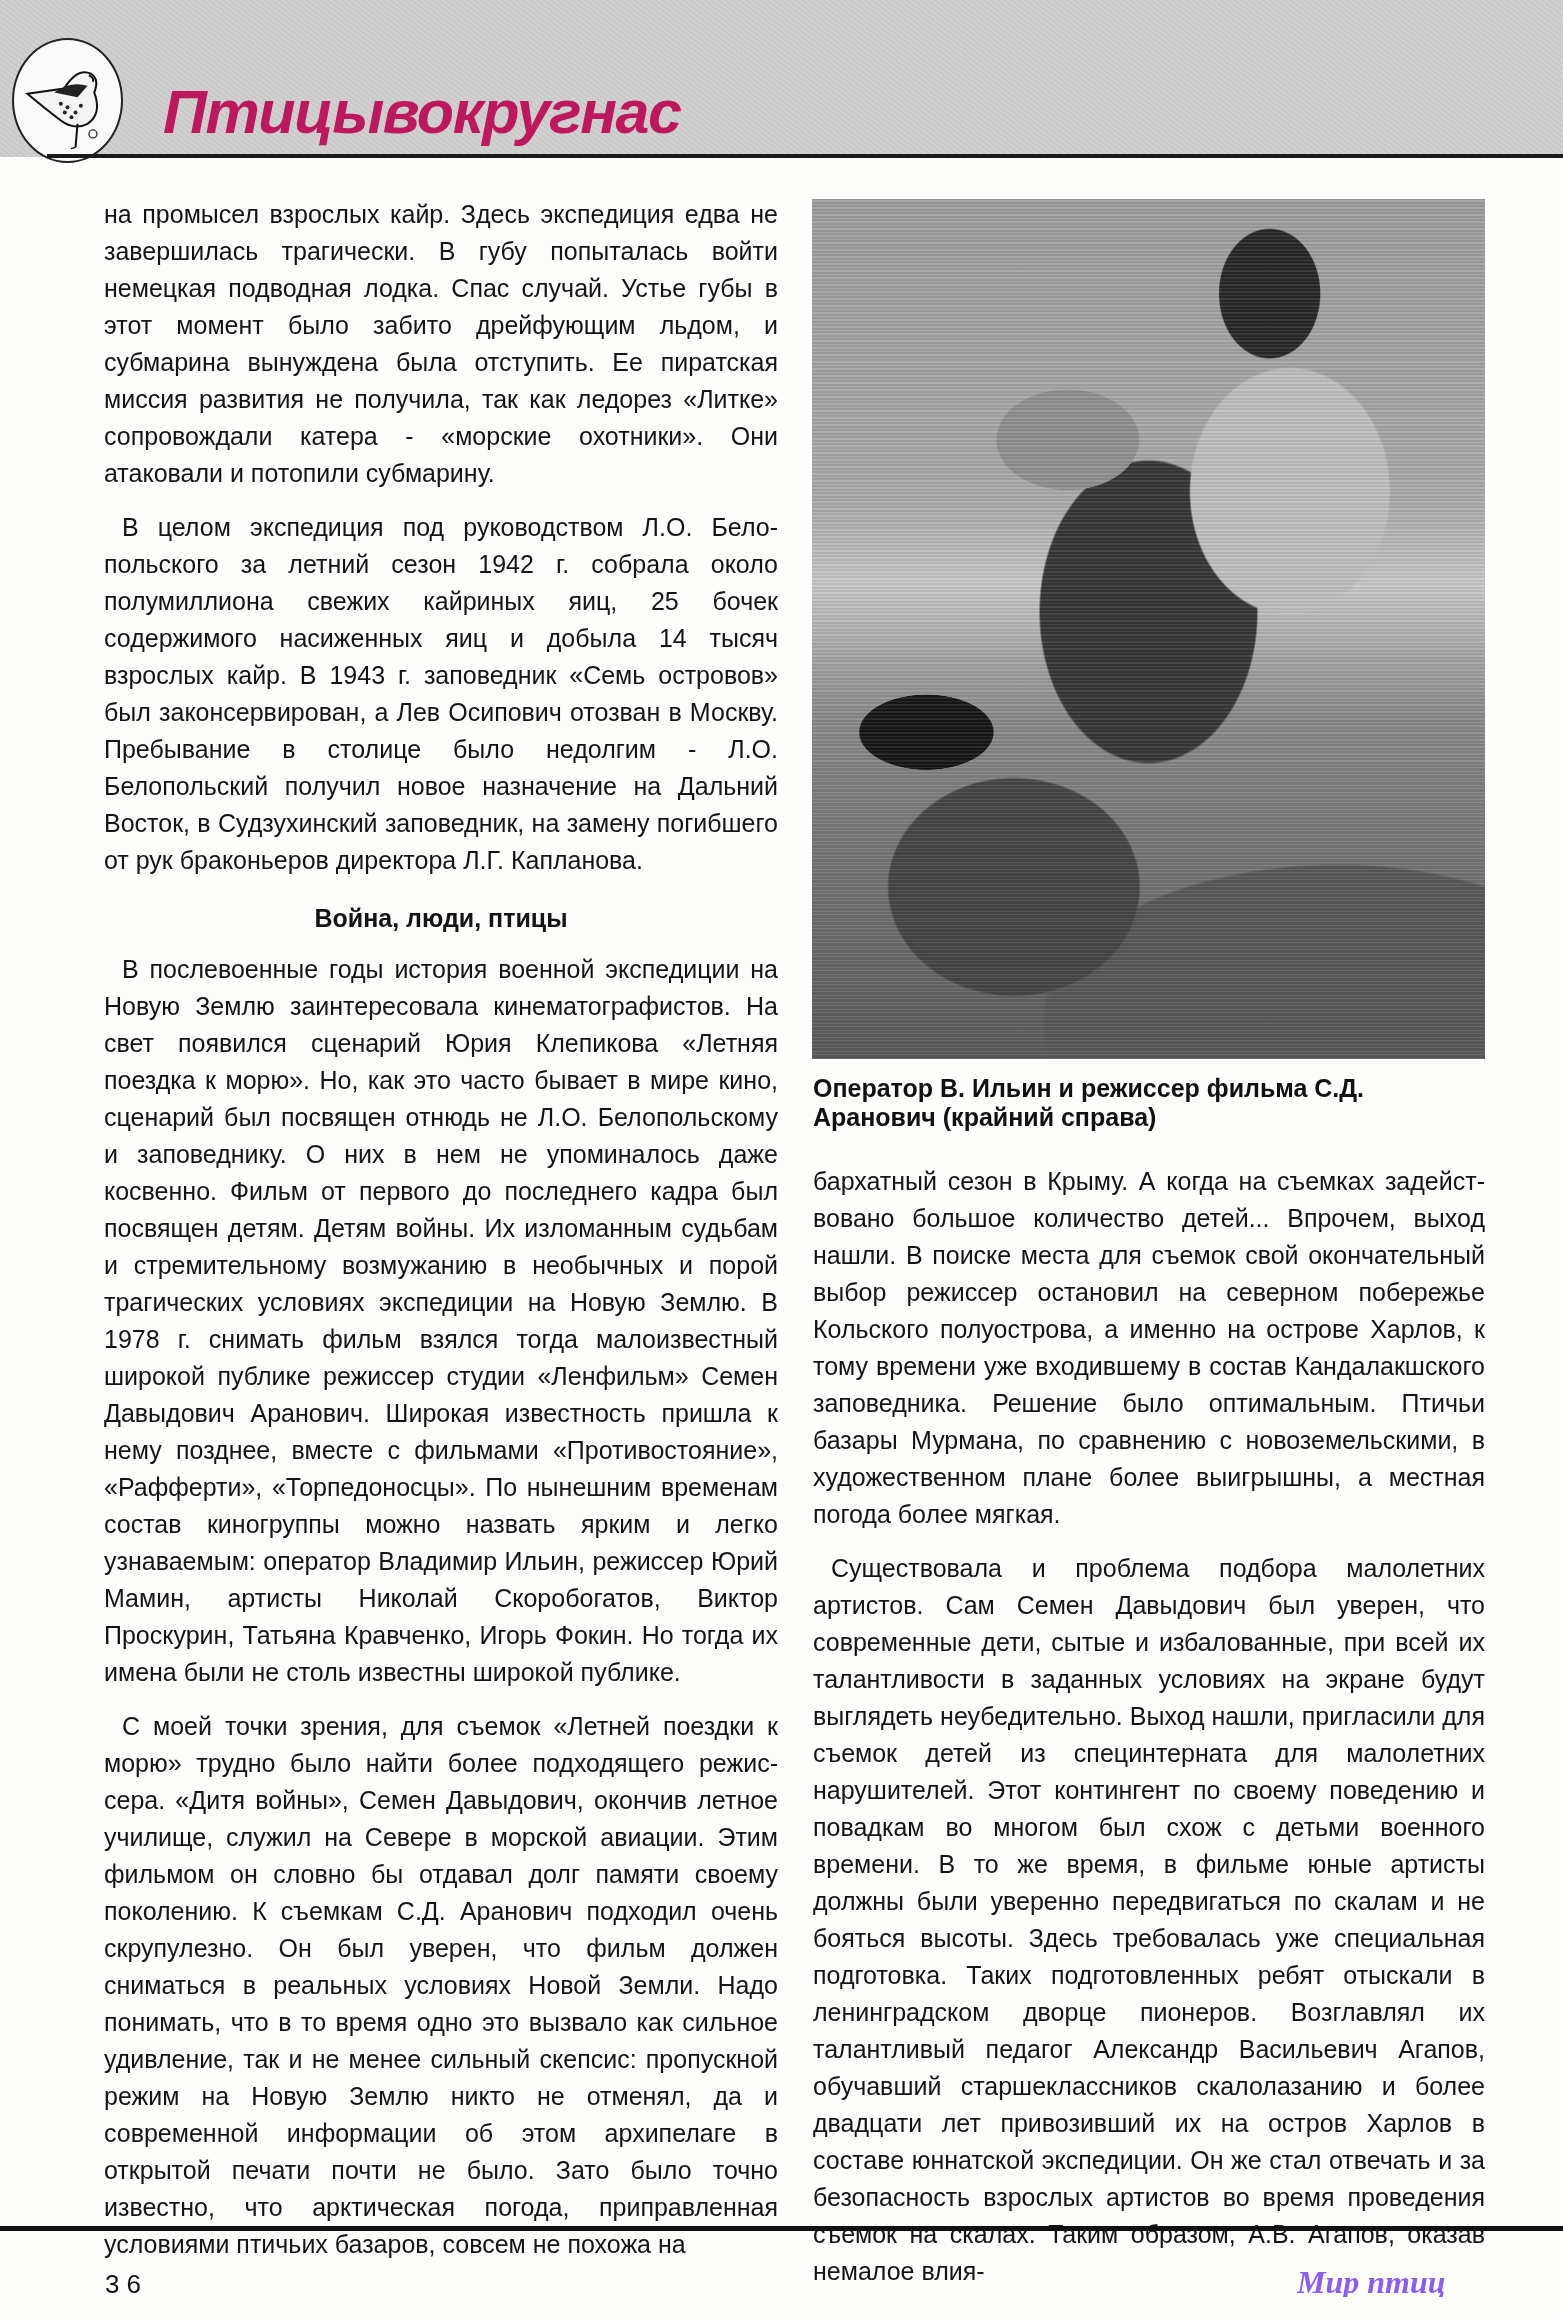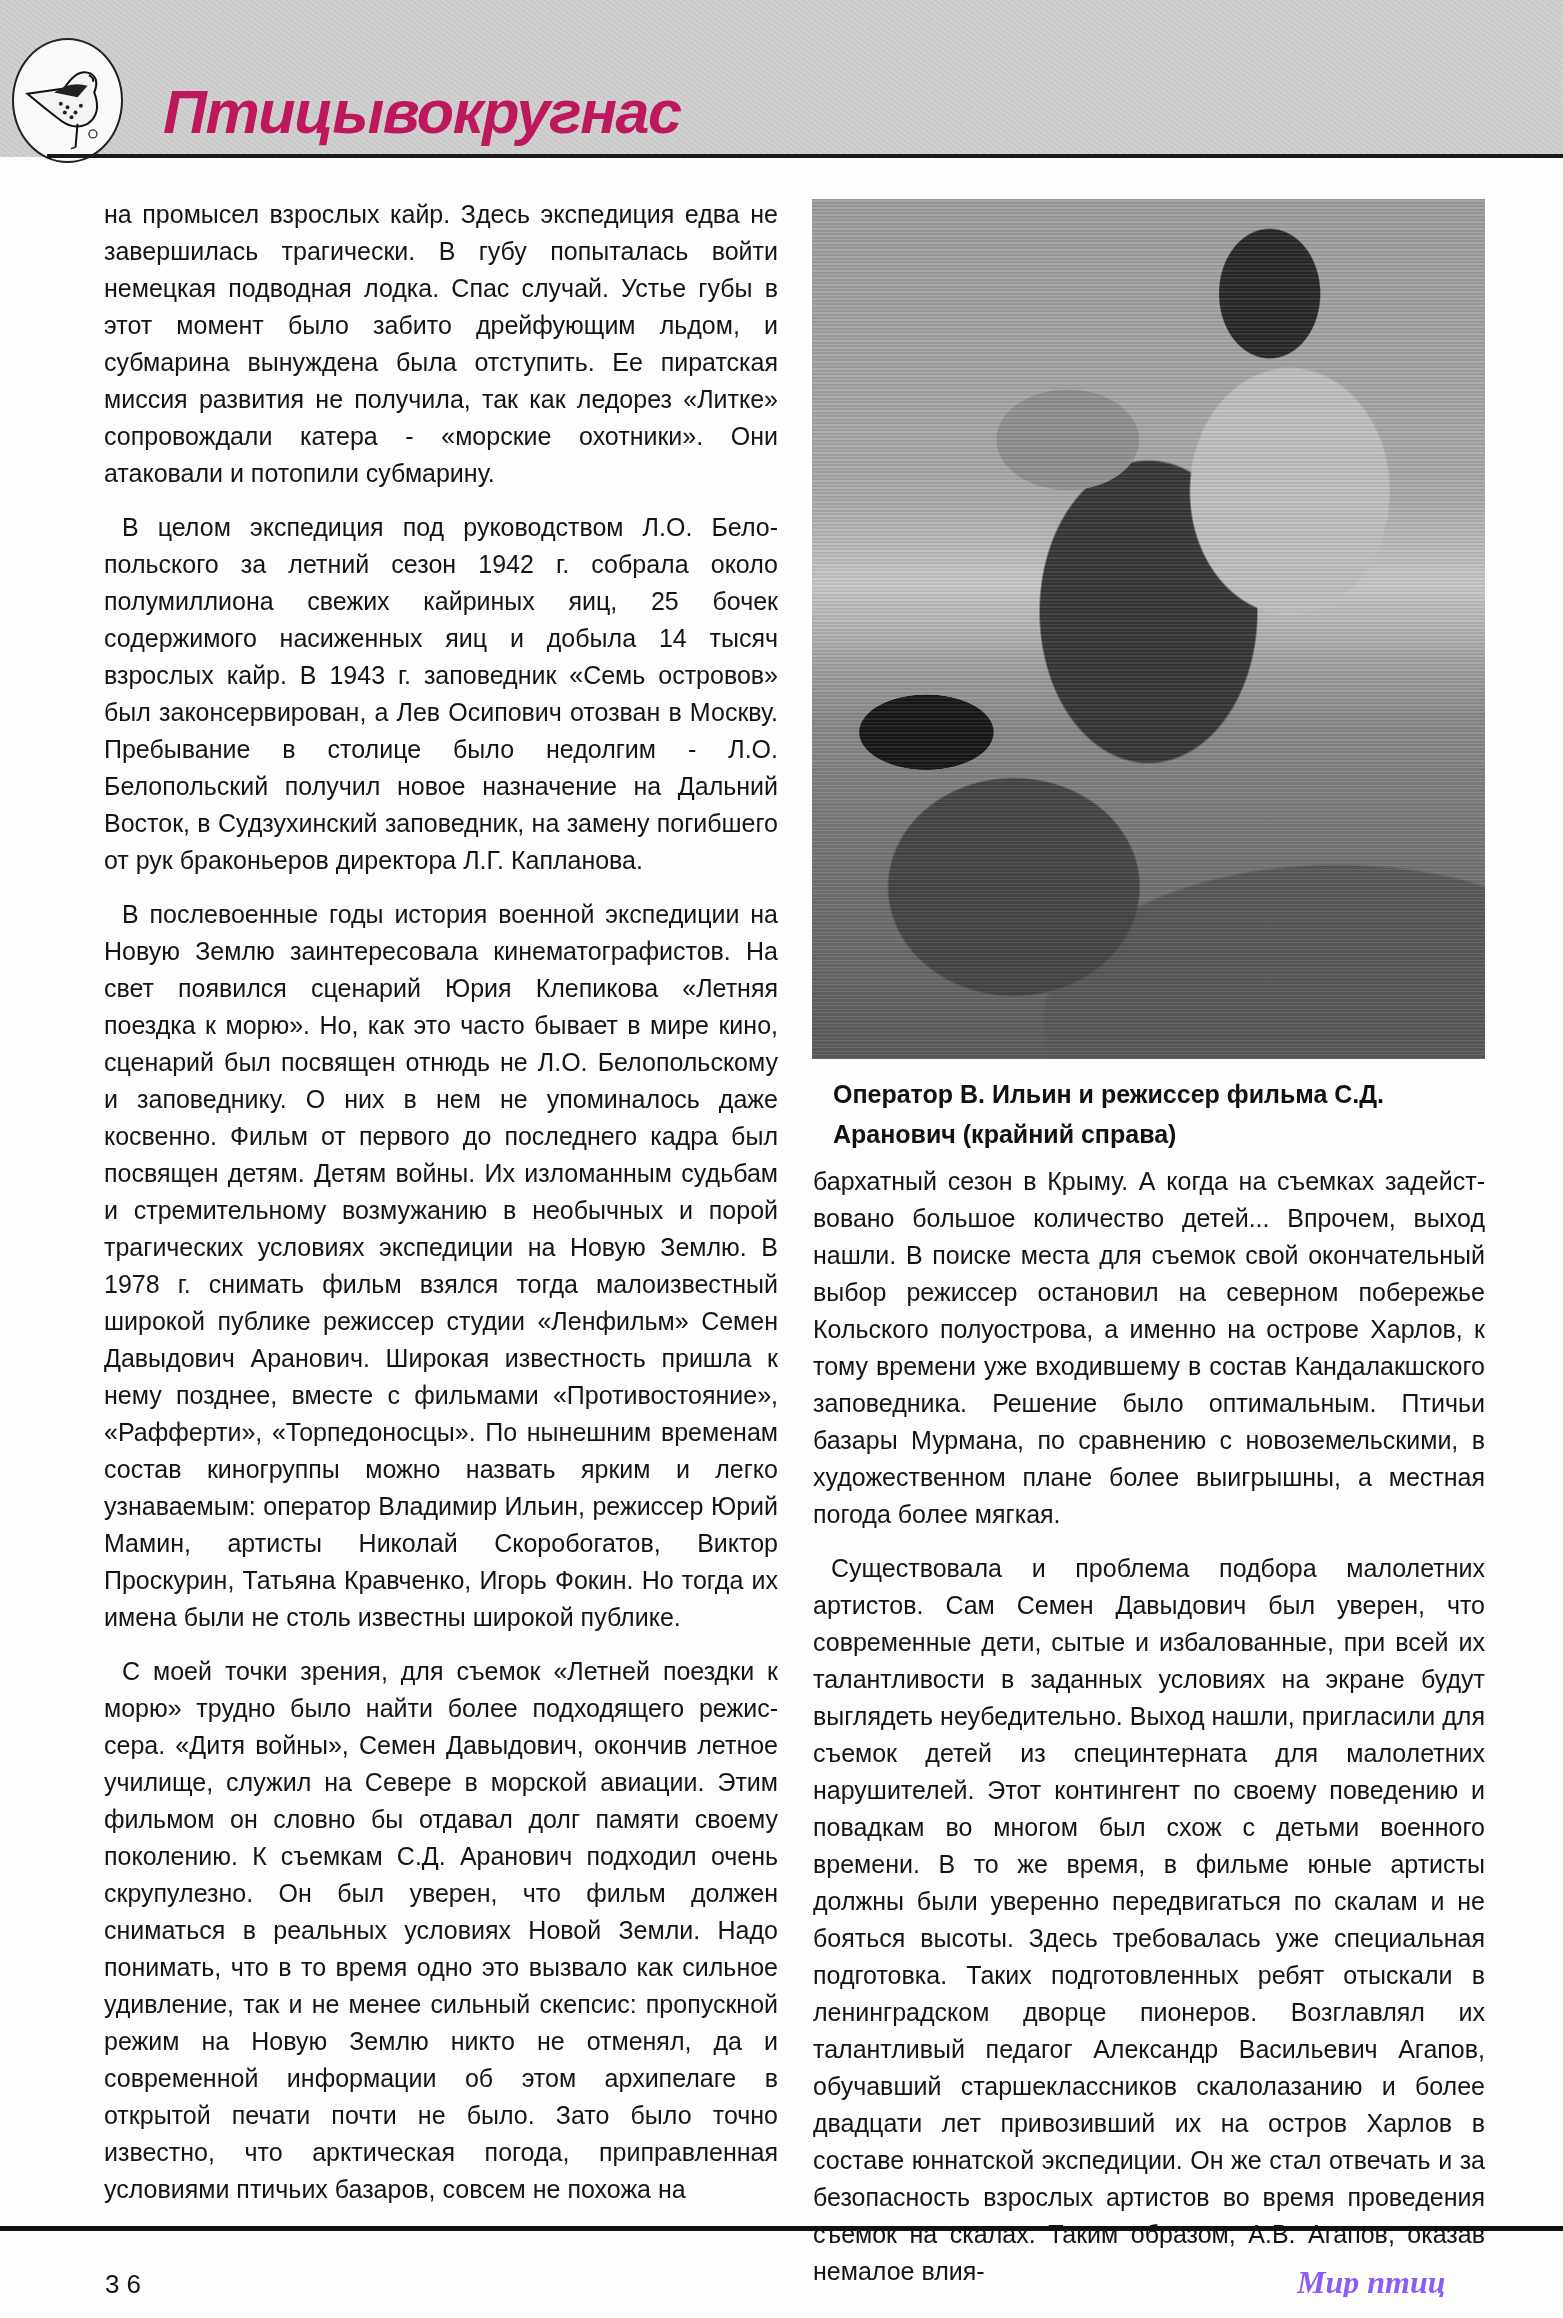--- a/index.html
+++ b/index.html
@@ -50,21 +50,21 @@
       radial-gradient(ellipse 486px 264px at 78% 96%, #5b5b5b 0 60%, transparent 61%),
       linear-gradient(180deg, #9c9c9c 0%, #a8a8a8 35%, #c4c4c4 45%, #8a8a8a 60%, #5e5e5e 100%);
     filter: contrast(1.05);
   }
   .photo::after {
     content: ""; position: absolute; inset: 0;
     background-image: repeating-linear-gradient(0deg, rgba(255,255,255,0.08) 0 1.4px, rgba(0,0,0,0.06) 1.4px 3.5px);
   }
   .caption {
     position: absolute; left: 813px; top: 1074px; width: 672px;
-    font-weight: bold; font-size: 25px; line-height: 40px; color: #111; margin-left: 20px;
+    font-weight: bold; font-size: 25px; line-height: 29px; color: #111;
   }
 
   .footer-rule {
     position: absolute; left: 0; top: 2226px; width: 1563px; height: 4.9px; background: #111;
   }
   .page-number {
     position: absolute; left: 105px; top: 2269px; font-size: 26px; letter-spacing: 7px; text-align: right;
   }
   .footer-logo {
     position: absolute; left: 1297px; top: 2255px; font-family: Liberation Serif, serif;
@@ -91,20 +91,21 @@
     <line x1="92" y1="160" x2="85" y2="162" stroke="#111" stroke-width="2"></line>
     <circle cx="118" cy="140" r="6" fill="none" stroke="#333" stroke-width="2"></circle>
   </svg>
 </div>
 <div class="section-title">Птицывокругнас</div>
 <div class="header-rule"></div>
 
 <div class="col col-left">
   <p>на промысел взрослых кайр. Здесь экспедиция едва не завершилась трагически. В губу попыталась войти немецкая подводная лодка. Спас случай. Устье губы в этот момент было забито дрейфующим льдом, и субмарина вынуждена была отступить. Ее пират­ская миссия развития не получила, так как ледорез «Литке» сопровождали катера - «морские охотники». Они атаковали и потопили субмарину.</p>
   <p class="indent">В целом экспедиция под руководством Л.О. Бело­польского за летний сезон 1942 г. собрала около полумиллиона свежих кайриных яиц, 25 бочек содержимого насиженных яиц и добыла 14 тысяч взрослых кайр. В 1943 г. заповедник «Семь остро­вов» был законсервирован, а Лев Осипович отозван в Москву. Пребывание в столице было недолгим - Л.О. Белопольский получил новое назначение на Дальний Восток, в Судзухинский заповедник, на замену погибшего от рук браконьеров директора Л.Г. Капланова.</p>
+  <div class="subheading">Война, люди, птицы</div>
   <p class="indent">В послевоенные годы история военной экспедиции на Новую Землю заинтересовала кинематографи­стов. На свет появился сценарий Юрия Клепикова «Летняя поездка к морю». Но, как это часто быва­ет в мире кино, сценарий был посвящен отнюдь не Л.О. Белопольскому и заповеднику. О них в нем не упоминалось даже косвенно. Фильм от первого до последнего кадра был посвящен детям. Детям войны. Их изломанным судьбам и стремительному возмужанию в необычных и порой трагических усло­виях экспедиции на Новую Землю. В 1978 г. снимать фильм взялся тогда малоизвестный широкой публи­ке режиссер студии «Ленфильм» Семен Давыдович Аранович. Широкая известность пришла к нему позднее, вместе с фильмами «Противостояние», «Рафферти», «Торпедоносцы». По нынешним време­нам состав киногруппы можно назвать ярким и легко узнаваемым: оператор Владимир Ильин, режиссер Юрий Мамин, артисты Николай Скоробогатов, Виктор Проскурин, Татьяна Кравченко, Игорь Фокин. Но тогда их имена были не столь известны широкой публике.</p>
   <p class="indent">С моей точки зрения, для съемок «Летней поездки к морю» трудно было найти более подходящего режис­сера. «Дитя войны», Семен Давыдович, окончив лет­ное училище, служил на Севере в морской авиации. Этим фильмом он словно бы отдавал долг памяти своему поколению. К съемкам С.Д. Аранович под­ходил очень скрупулезно. Он был уверен, что фильм должен сниматься в реальных условиях Новой Земли. Надо понимать, что в то время одно это вызвало как сильное удивление, так и не менее сильный скепсис: пропускной режим на Новую Землю никто не отме­нял, да и современной информации об этом архи­пелаге в открытой печати почти не было. Зато было точно известно, что арктическая погода, приправлен­ная условиями птичьих базаров, совсем не похожа на</p>
 </div>
 
 <div class="photo" title="Black-and-white photo: two men in fur hats on coastal rocks by the sea, one filming with a movie camera"></div>
 <div class="caption">Оператор В. Ильин и режиссер фильма С.Д. Аранович (крайний справа)</div>
 
 <div class="col col-right">
   <p>бархатный сезон в Крыму. А когда на съемках задейст­вовано большое количество детей... Впрочем, выход нашли. В поиске места для съемок свой окончатель­ный выбор режиссер остановил на северном побе­режье Кольского полуострова, а именно на острове Харлов, к тому времени уже входившему в состав Кандалакшского заповедника. Решение было опти­мальным. Птичьи базары Мурмана, по сравнению с новоземельскими, в художественном плане более выигрышны, а местная погода более мягкая.</p>
   <p class="indent">Существовала и проблема подбора малолетних артистов. Сам Семен Давыдович был уверен, что современные дети, сытые и избалованные, при всей их талантливости в заданных условиях на экране будут выглядеть неубедительно. Выход нашли, при­гласили для съемок детей из специнтерната для малолетних нарушителей. Этот контингент по сво­ему поведению и повадкам во многом был схож с детьми военного времени. В то же время, в фильме юные артисты должны были уверенно передвигаться по скалам и не бояться высоты. Здесь требовалась уже специальная подготовка. Таких подготовленных ребят отыскали в ленинградском дворце пионе­ров. Возглавлял их талантливый педагог Александр Васильевич Агапов, обучавший старшеклассников скалолазанию и более двадцати лет привозивший их на остров Харлов в составе юннатской экспедиции. Он же стал отвечать и за безопасность взрослых артистов во время проведения съемок на скалах. Таким образом, А.В. Агапов, оказав немалое влия-</p>

